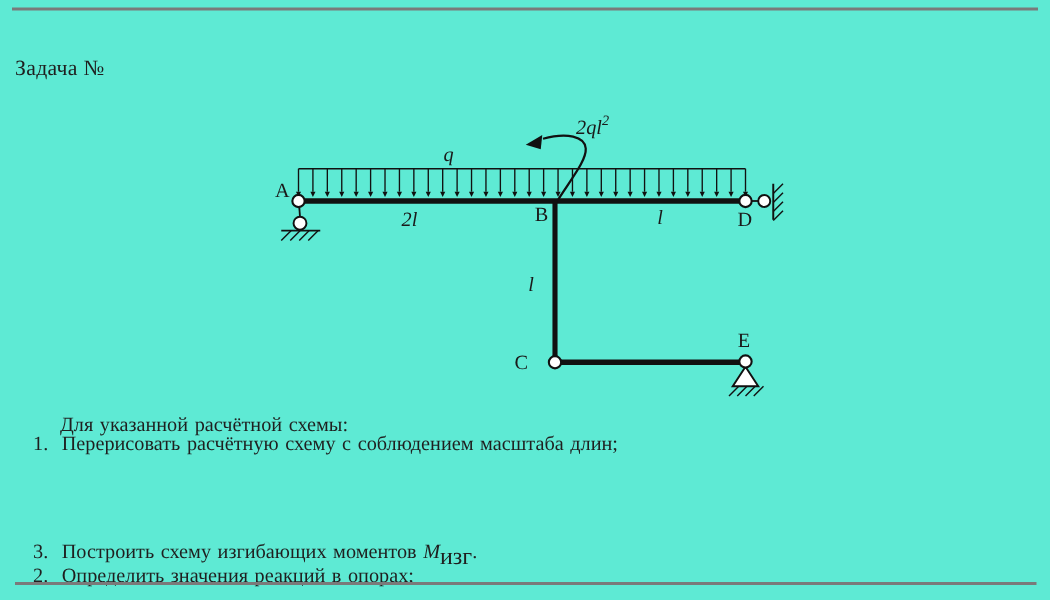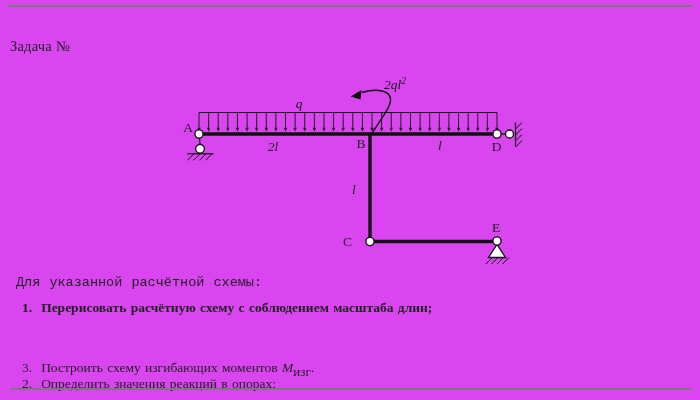--- a/index.html
+++ b/index.html
@@ -1,19 +1,19 @@
 <!DOCTYPE html>
 <html><head>
 <meta charset="utf-8">
 <style>
   html,body{margin:0;padding:0;background:#ffffff;}
   .page{
     position:relative;
     width:700px;height:400px;
-    background:#d946ef;
+    background:#5eead4;
     font-family:"Liberation Serif", serif;
     color:#1f1f1f;
     overflow:hidden;
   }
   .rule{
     position:absolute;
     height:2px;
     background:#7a7a7a;
   }
   .rule.top{left:8px;top:5px;width:684px;}
@@ -23,28 +23,28 @@
     left:10px;top:38px;
     font-size:14.5px;
     letter-spacing:0.2px;
   }
   svg.diagram{position:absolute;left:0;top:0;}
   .tasks{
     position:absolute;left:0;top:0;width:100%;
     font-size:13.5px;
     word-spacing:1px;
   }
-  .tasks .intro{position:absolute;left:16px;top:275px;font-family:Liberation Mono, monospace;}
+  .tasks .intro{position:absolute;left:40px;top:275px;}
   .task-row{position:absolute;left:22px;white-space:nowrap;}
   .task-row .num{display:inline-block;margin-right:9px;}
-  .task-row.r1{top:300px;font-weight:bold;}
+  .task-row.r1{top:288px;}
   .task-row.r2{top:332px;margin-top:44px;}
   .task-row.r3{top:360px;}
   .formula i{font-family:"Liberation Serif", serif;}
-  .formula sub{font-size:13px;text-align:center;}
+  .formula sub{font-size:16px;text-align:center;}
 </style>
 </head>
 <body>
 
 <div class="page">
 
   <div class="rule top"></div>
 
   <div class="page-title">Задача №</div>
 

